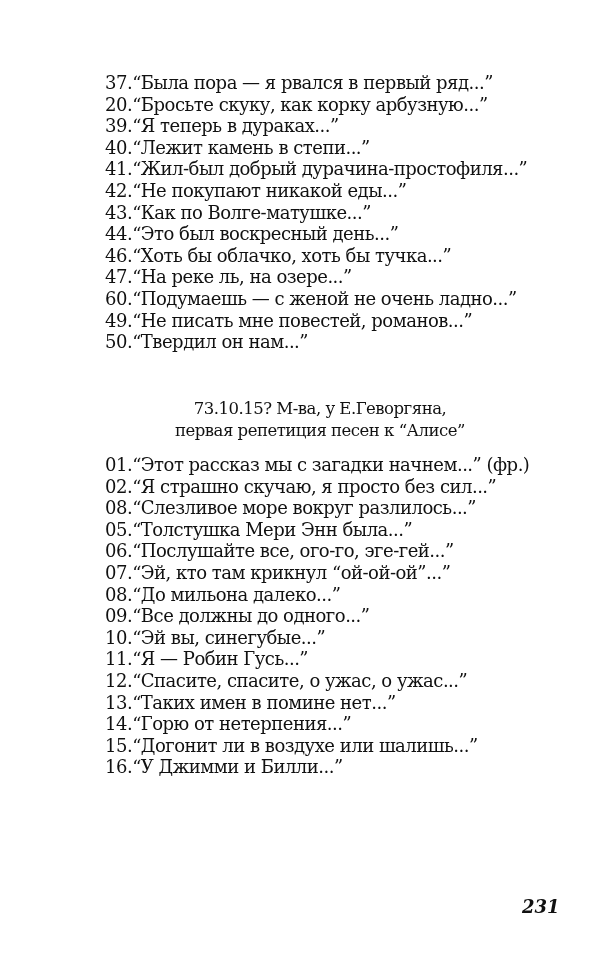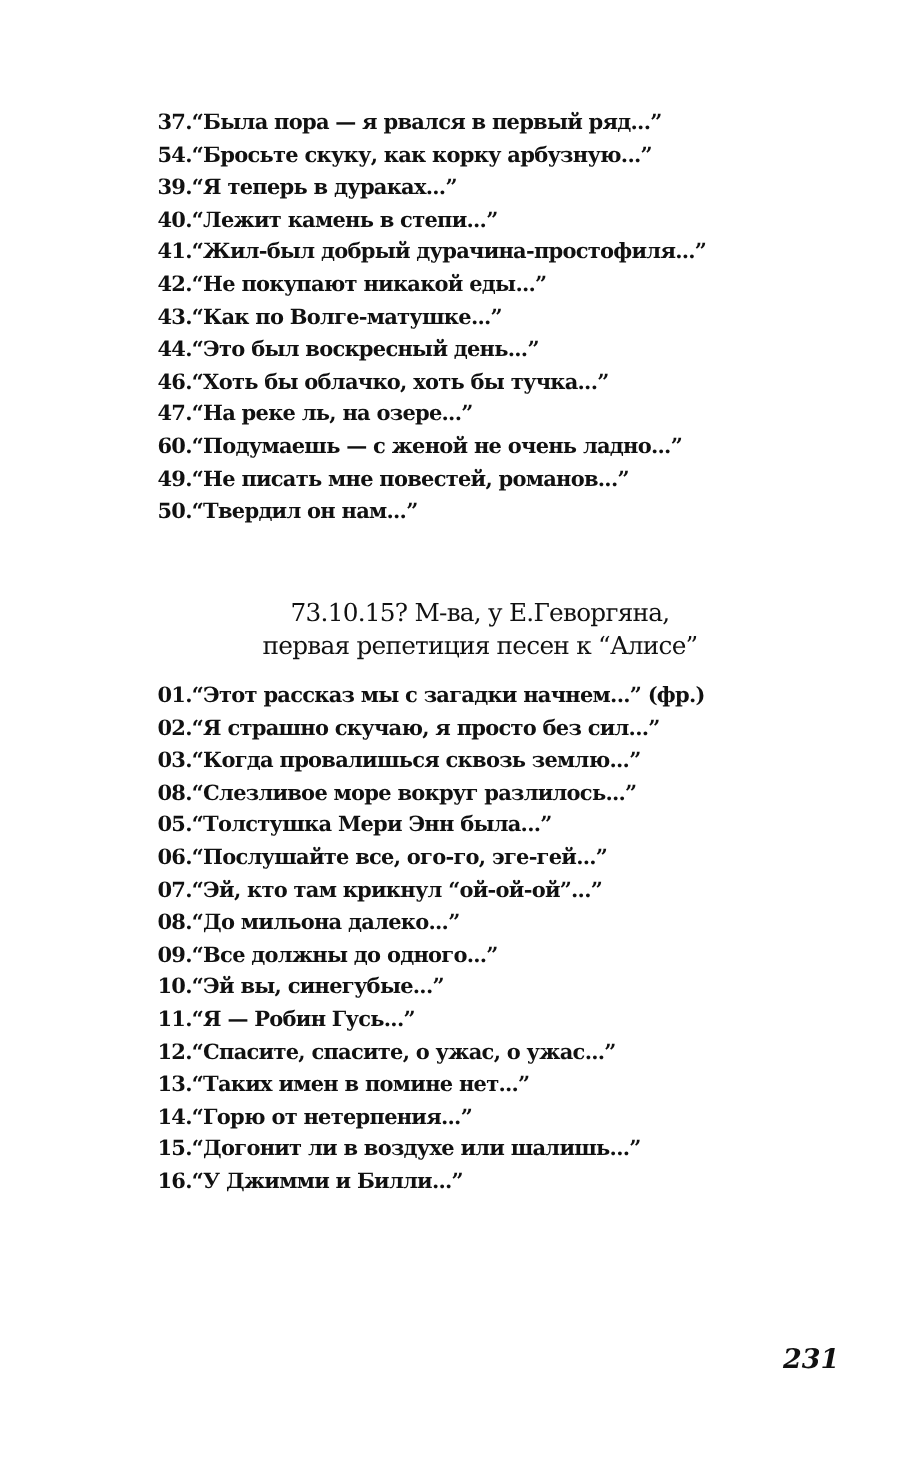--- a/index.html
+++ b/index.html
@@ -5,42 +5,42 @@
     html, body { margin: 0; padding: 0; background: #ffffff; }
     body {
       width: 600px; height: 973px; position: relative; overflow: hidden;
       font-family: "DejaVu Serif", "Liberation Serif", serif;
       color: #111111;
     }
     .list {
       position: absolute; left: 105px; margin: 0; padding: 0; list-style: none;
     }
     .list li {
-      font-size: 14px; line-height: 21.6px; font-weight: bold;
+      font-size: 18px; line-height: 21.6px; font-weight: normal;
       letter-spacing: -0.5px; white-space: nowrap;
     }
     #list-a { top: 72px; }
     #list-b { top: 454px; }
     .heading {
       position: absolute; left: 0; width: 600px; top: 398px;
       text-align: center; font-weight: normal; font-size: 16.5px; line-height: 22px;
       letter-spacing: -0.5px;
     }
     .heading div { padding-left: 40px; }
     .page-num {
       position: absolute; left: 522px; top: 896px;
       font-size: 18px; font-weight: bold; font-style: italic;
     }
   </style>
 </head>
 <body>
 
 <ul class="list" id="list-a">
   <li>37.“Была пора — я рвался в первый ряд...”</li>
-  <li>54.“Бросьте скуку, как корку арбузную...”</li>
+  <li>20.“Бросьте скуку, как корку арбузную...”</li>
   <li>39.“Я теперь в дураках...”</li>
   <li>40.“Лежит камень в степи...”</li>
   <li>41.“Жил-был добрый дурачина-простофиля...”</li>
   <li>42.“Не покупают никакой еды...”</li>
   <li>43.“Как по Волге-матушке...”</li>
   <li>44.“Это был воскресный день...”</li>
   <li>46.“Хоть бы облачко, хоть бы тучка...”</li>
   <li>47.“На реке ль, на озере...”</li>
   <li>60.“Подумаешь — с женой не очень ладно...”</li>
   <li>49.“Не писать мне повестей, романов...”</li>
@@ -48,21 +48,20 @@
 </ul>
 
 <div class="heading">
   <div>73.10.15? М-ва, у Е.Геворгяна,</div>
   <div>первая репетиция песен к “Алисе”</div>
 </div>
 
 <ul class="list" id="list-b">
   <li>01.“Этот рассказ мы с загадки начнем...” (фр.)</li>
   <li>02.“Я страшно скучаю, я просто без сил...”</li>
-  <li>03.“Когда провалишься сквозь землю...”</li>
   <li>08.“Слезливое море вокруг разлилось...”</li>
   <li>05.“Толстушка Мери Энн была...”</li>
   <li>06.“Послушайте все, ого-го, эге-гей...”</li>
   <li>07.“Эй, кто там крикнул “ой-ой-ой”...”</li>
   <li>08.“До мильона далеко...”</li>
   <li>09.“Все должны до одного...”</li>
   <li>10.“Эй вы, синегубые...”</li>
   <li>11.“Я — Робин Гусь...”</li>
   <li>12.“Спасите, спасите, о ужас, о ужас...”</li>
   <li>13.“Таких имен в помине нет...”</li>

